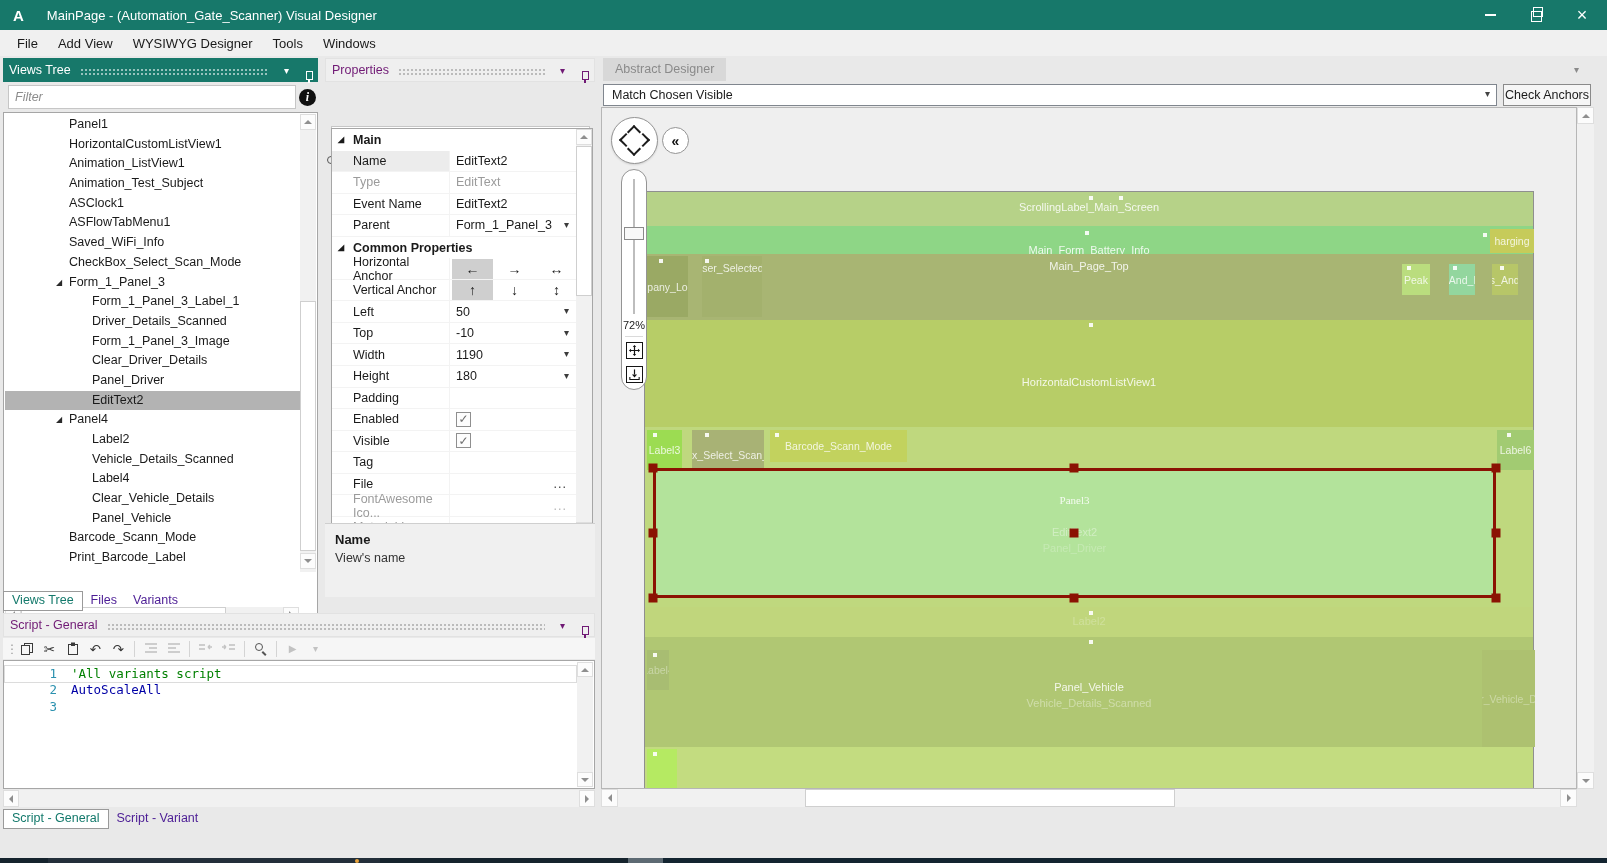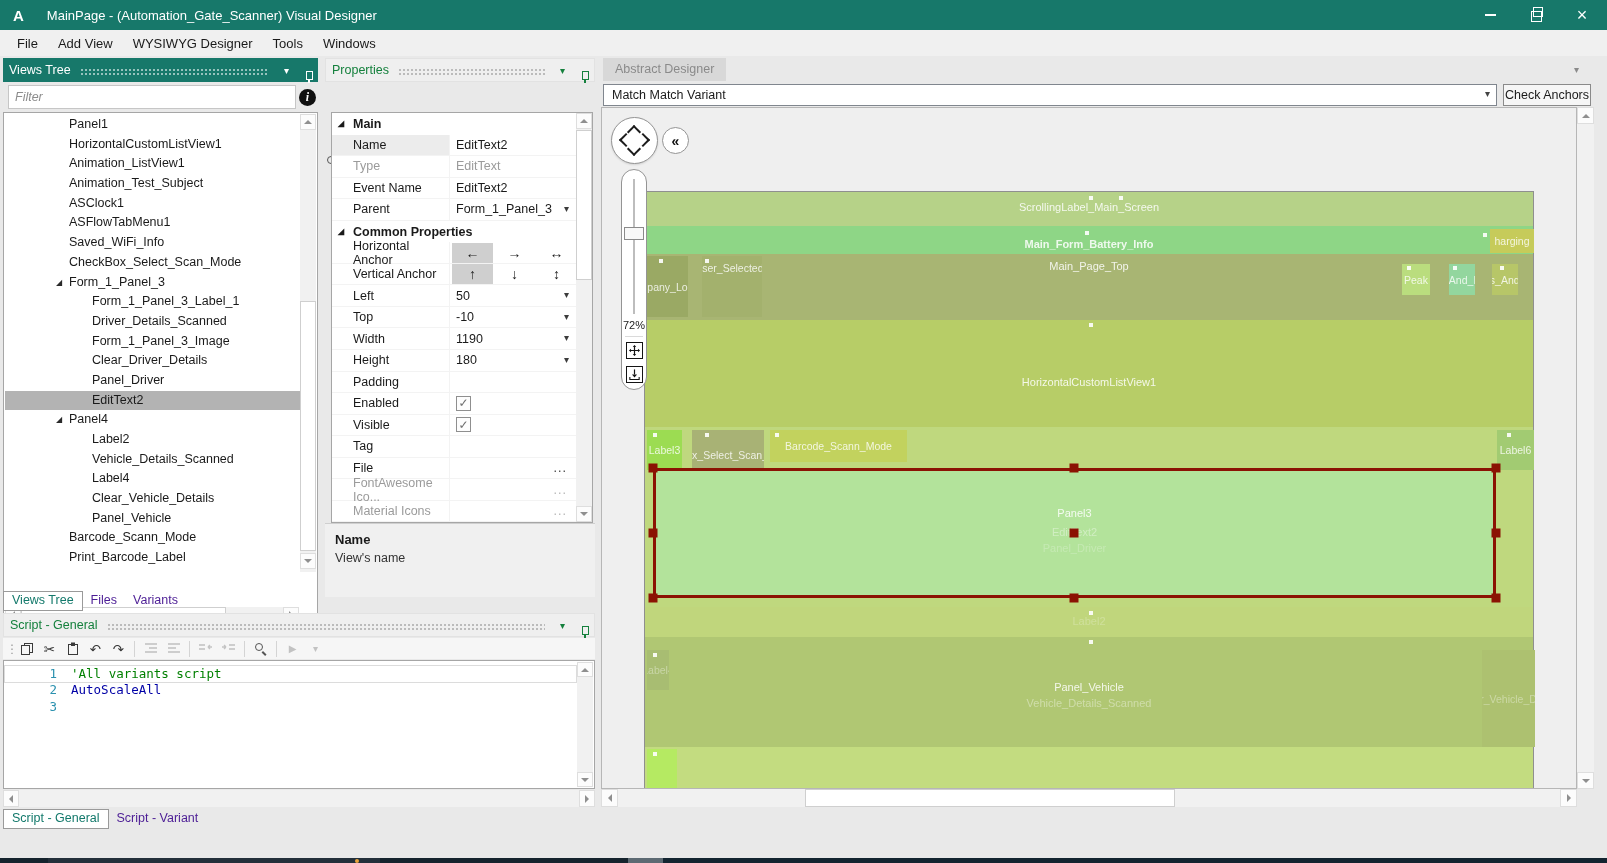--- a/index.html
+++ b/index.html
@@ -18,21 +18,21 @@
   .rest::before{content:"";position:absolute;left:1px;top:-5px;width:8px;height:8px;border:1.5px solid #fff;}
   .xglyph{font-size:18px;line-height:16px;}
 
   
   .menubar{left:0;top:30px;width:1607px;height:26px;background:#f0f0f0;display:flex;align-items:center;padding-left:7px;box-sizing:border-box;}
   .mitem{padding:0 10px;font-size:13px;}
 
   
   .phead{height:24px;display:flex;align-items:center;padding:0 6px;font-size:12.5px;box-sizing:border-box;}
   .phead.teal{background:#17786a;color:#fff;}
-  .phead.lite{background:#efefef;color:#15803d;border:1px solid #e2e2e2;}
+  .phead.lite{background:#efefef;color:#701a75;border:1px solid #e2e2e2;}
   .pdots{flex:1;height:7px;margin:2px 9px 0 9px;
     background-image:radial-gradient(circle,rgba(255,255,255,.55) 1px,transparent 1.3px);background-size:4px 4px;}
   .lite .pdots{background-image:radial-gradient(circle,rgba(0,0,0,.22) 1px,transparent 1.3px);}
   .phicon{width:17px;text-align:center;font-size:10px;}
   .caret::after{content:"▾";}
   .pin{position:relative;width:10px;height:14px;}
   .pin::before{content:"";position:absolute;left:2px;top:1px;width:5px;height:7px;border:1.5px solid currentColor;}
   .pin::after{content:"";position:absolute;left:4.5px;top:9px;width:1.5px;height:4px;background:currentColor;}
 
   .filterbox{position:relative;}
@@ -243,21 +243,21 @@
     <span>Properties</span>
     <span class="pdots"></span>
     <span class="phicon caret"></span>
     <span class="phicon"><span class="pin"></span></span>
   </div>
   <div class="abs filterbox" style="left:331px;top:85px;width:259px;">
     <input type="text" placeholder="Filter" style="">
     <span class="mag abs" style="right:5px;top:5px;"></span>
   </div>
 
-  <div class="abs gridbox" style="left:331px;top:112px;width:262px;height:411px;">
+  <div class="abs gridbox" style="left:331px;top:128px;width:262px;height:411px;">
     <div style="position:absolute;left:0;top:0;right:16px;">
       <div class="psec">
           <span class="exp2"></span>
           <b>Main</b>
         </div>
       <div class="prow">
         <div class="plabel hl">
             <span>Name</span>
           </div>
         <div class="pval">
@@ -515,35 +515,35 @@
   <div class="tabrow" style="left:3px;top:810px;">
     <span class="tab act">Script - General</span>
     <span class="tab">Script - Variant</span>
   </div>
 
   <div class="abs" style="left:600px;top:58px;width:1007px;height:754px;">
     <span class="dtab" style="position:absolute;left:3px;top:0;">Abstract Designer</span>
     <span style="position:absolute;right:28px;top:6px;color:#8a8a8a;font-size:10px;" class="caret"></span>
 
     <div class="combo" style="left:3px;top:26px;width:894px;height:22px;">
-      <span>Match Match Variant</span>
+      <span>Match Chosen Visible</span>
       <span class="combodd"></span>
     </div>
     <div class="btn" style="left:903px;top:26px;width:88px;height:22px;">
       <span>Check Anchors</span>
     </div>
 
     <div class="canvas" style="left:1px;top:49px;width:976px;height:682px;">
 
       <div class="screen">
         <div class="band" style="top:0;height:34px;background:#b6d288;">
           <span class="clab" style="top:9px;">ScrollingLabel_Main_Screen</span>
         </div>
         <div class="band" style="top:34px;height:28px;background:#8ed686;">
-          <span class="clab" style="top:12px;font-weight:bold;">Main_Form_Battery_Info</span>
+          <span class="clab" style="top:18px;">Main_Form_Battery_Info</span>
         </div>
         <div class="cbox" style="left:845px;top:37px;width:44px;height:24px;background:#c6cb5a;">
           <span class="bl">harging</span>
         </div>
         <div class="band" style="top:62px;height:66px;background:#a8b573;">
           <span class="clab" style="top:6px;">Main_Page_Top</span>
         </div>
         <div class="cbox" style="left:2px;top:64px;width:41px;height:61px;background:#9aa964;">
           <span class="bl">pany_Lo</span>
         </div>
@@ -569,21 +569,21 @@
           <span class="bl">Box_Select_Scan_M</span>
         </div>
         <div class="cbox" style="left:125px;top:238px;width:137px;height:32px;background:#c2d25e;">
           <span class="bl">Barcode_Scann_Mode</span>
         </div>
         <div class="cbox" style="left:852px;top:238px;width:37px;height:40px;background:#a2cb72;">
           <span class="bl">Label6</span>
         </div>
 
         <div class="selrect">
-          <span class="clab" style="top:36px;">Panel3</span>
+          <span class="clab" style="top:23px;font-family:Liberation Serif, serif;">Panel3</span>
           <span class="clab faint" style="top:55px;">EditText2</span>
           <span class="clab faint2" style="top:71px;">Panel_Driver</span>
         </div>
         <div class="hd" style="left:8px;top:276px;"></div>
         <div class="hd" style="left:429px;top:276px;"></div>
         <div class="hd" style="left:851px;top:276px;"></div>
         <div class="hd" style="left:8px;top:341px;"></div>
         <div class="hd" style="left:429px;top:341px;"></div>
         <div class="hd" style="left:851px;top:341px;"></div>
         <div class="hd" style="left:8px;top:406px;"></div>

